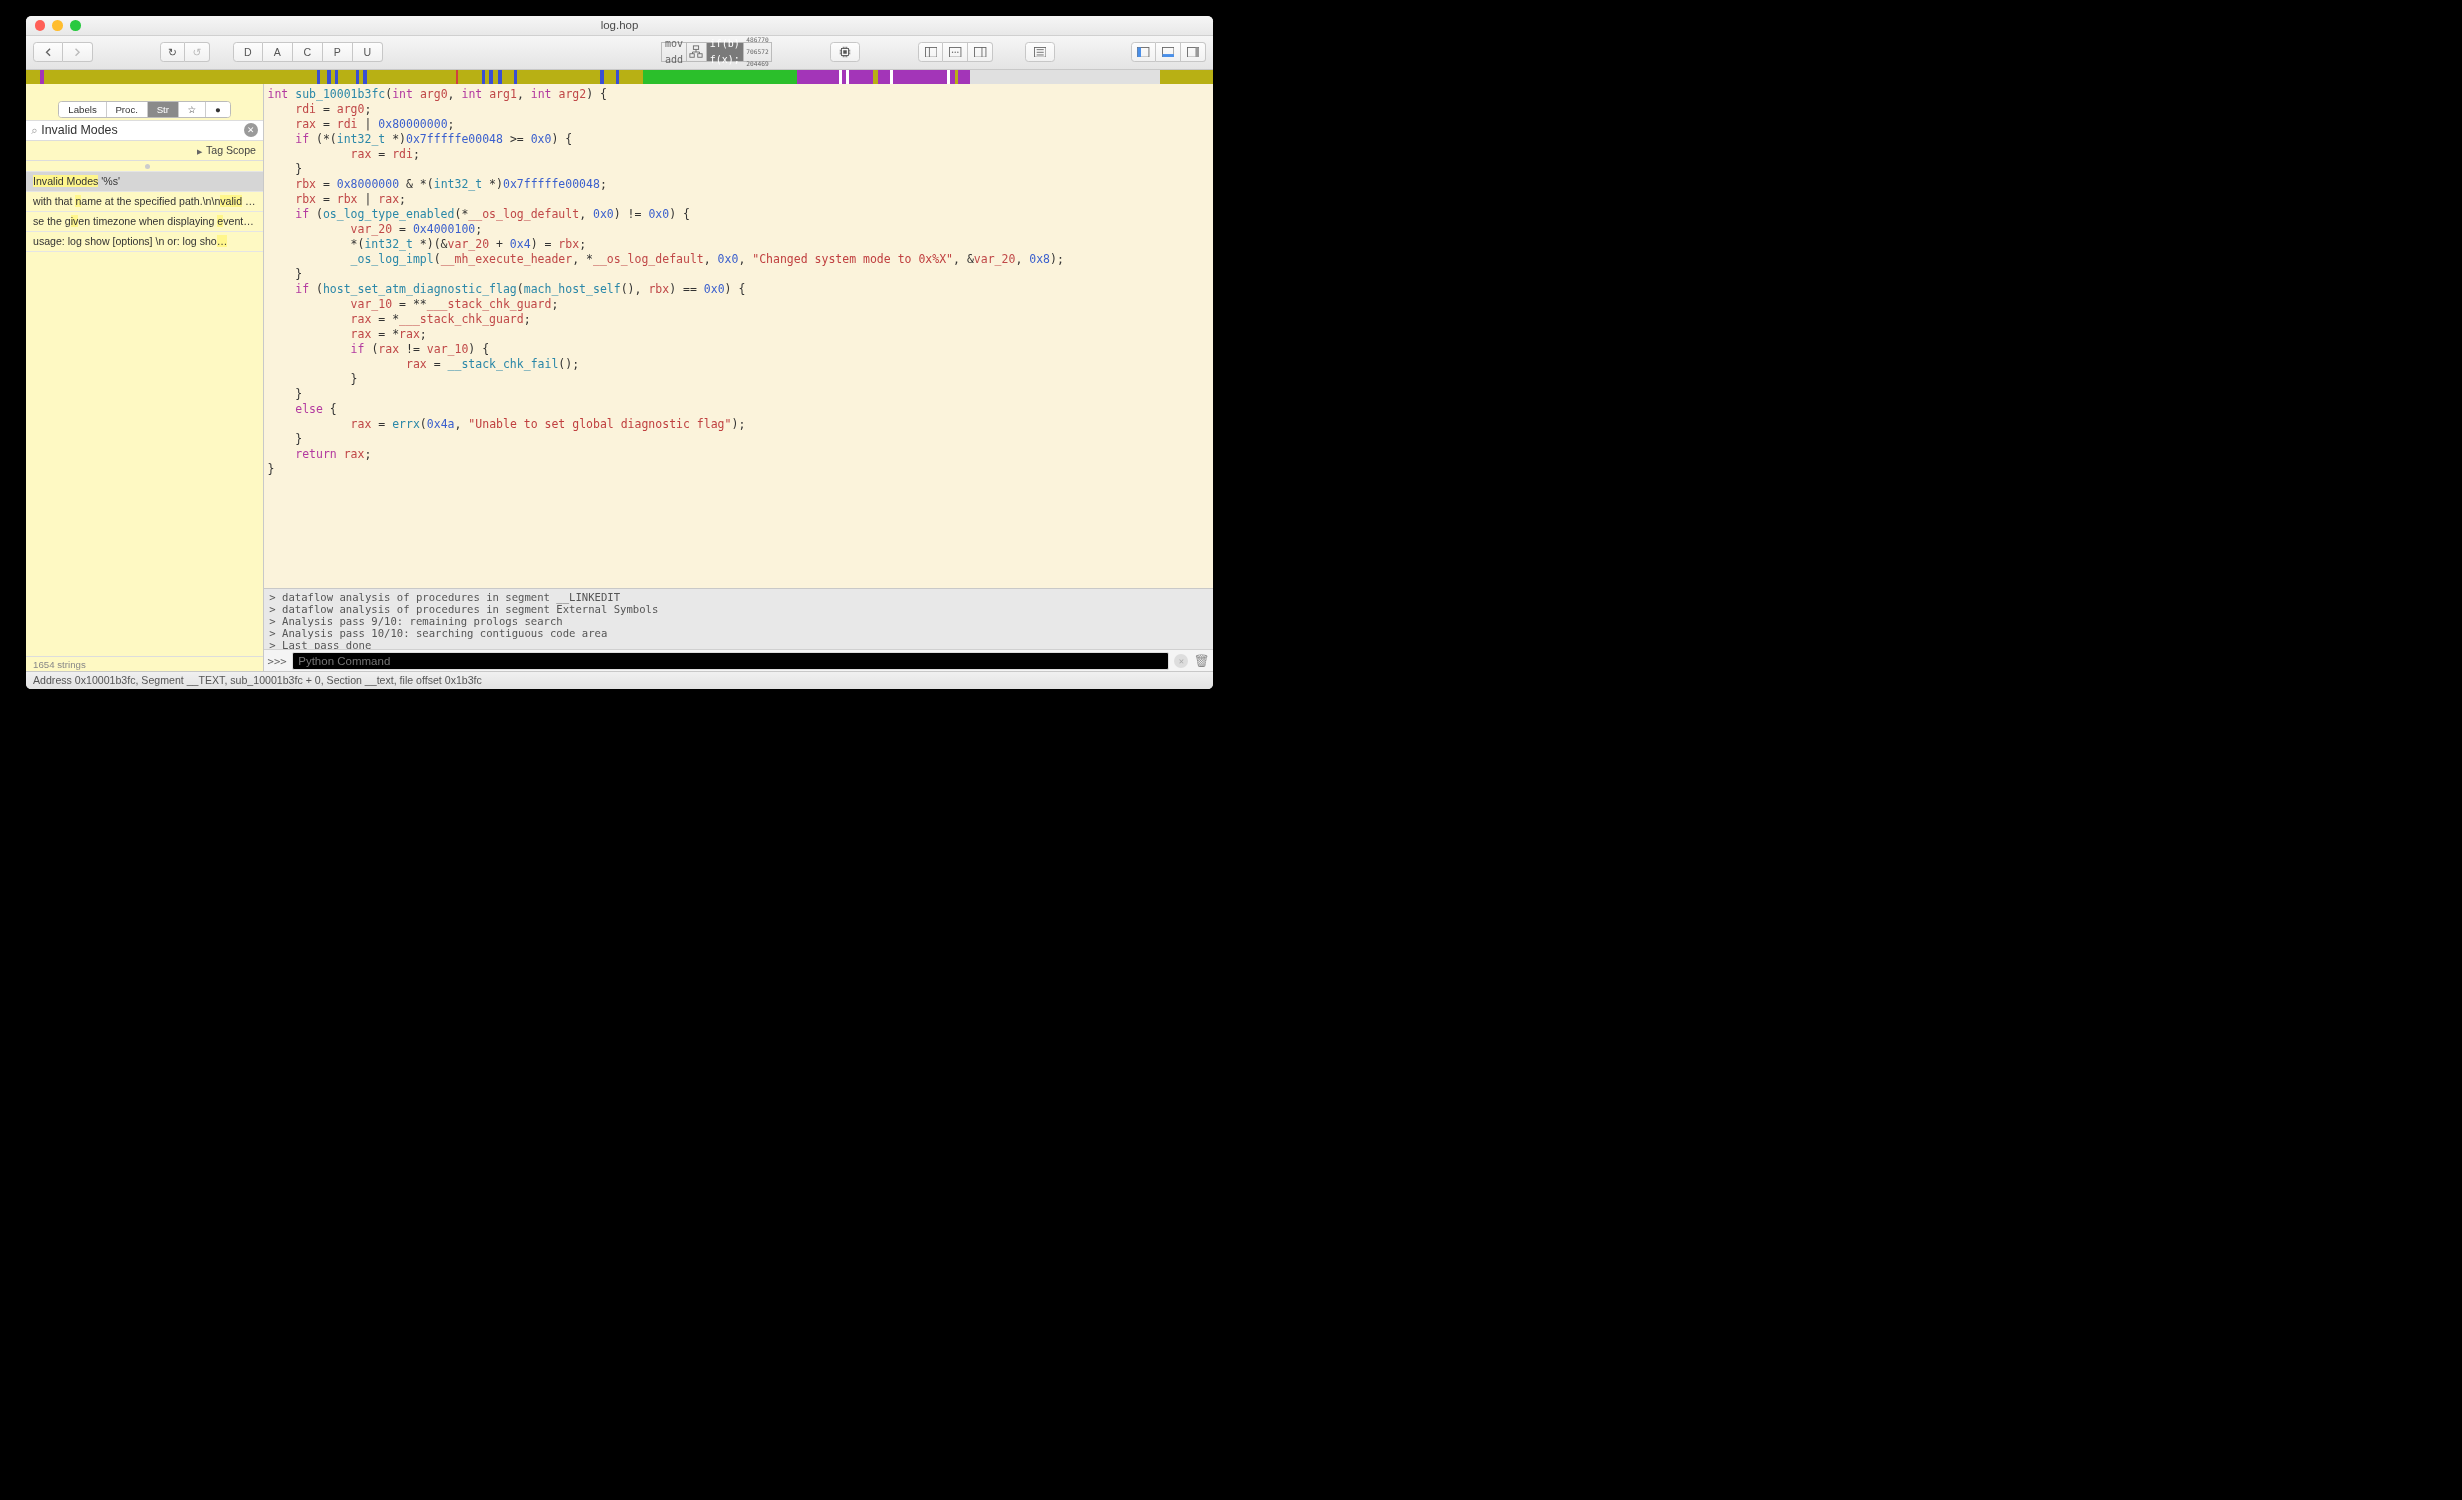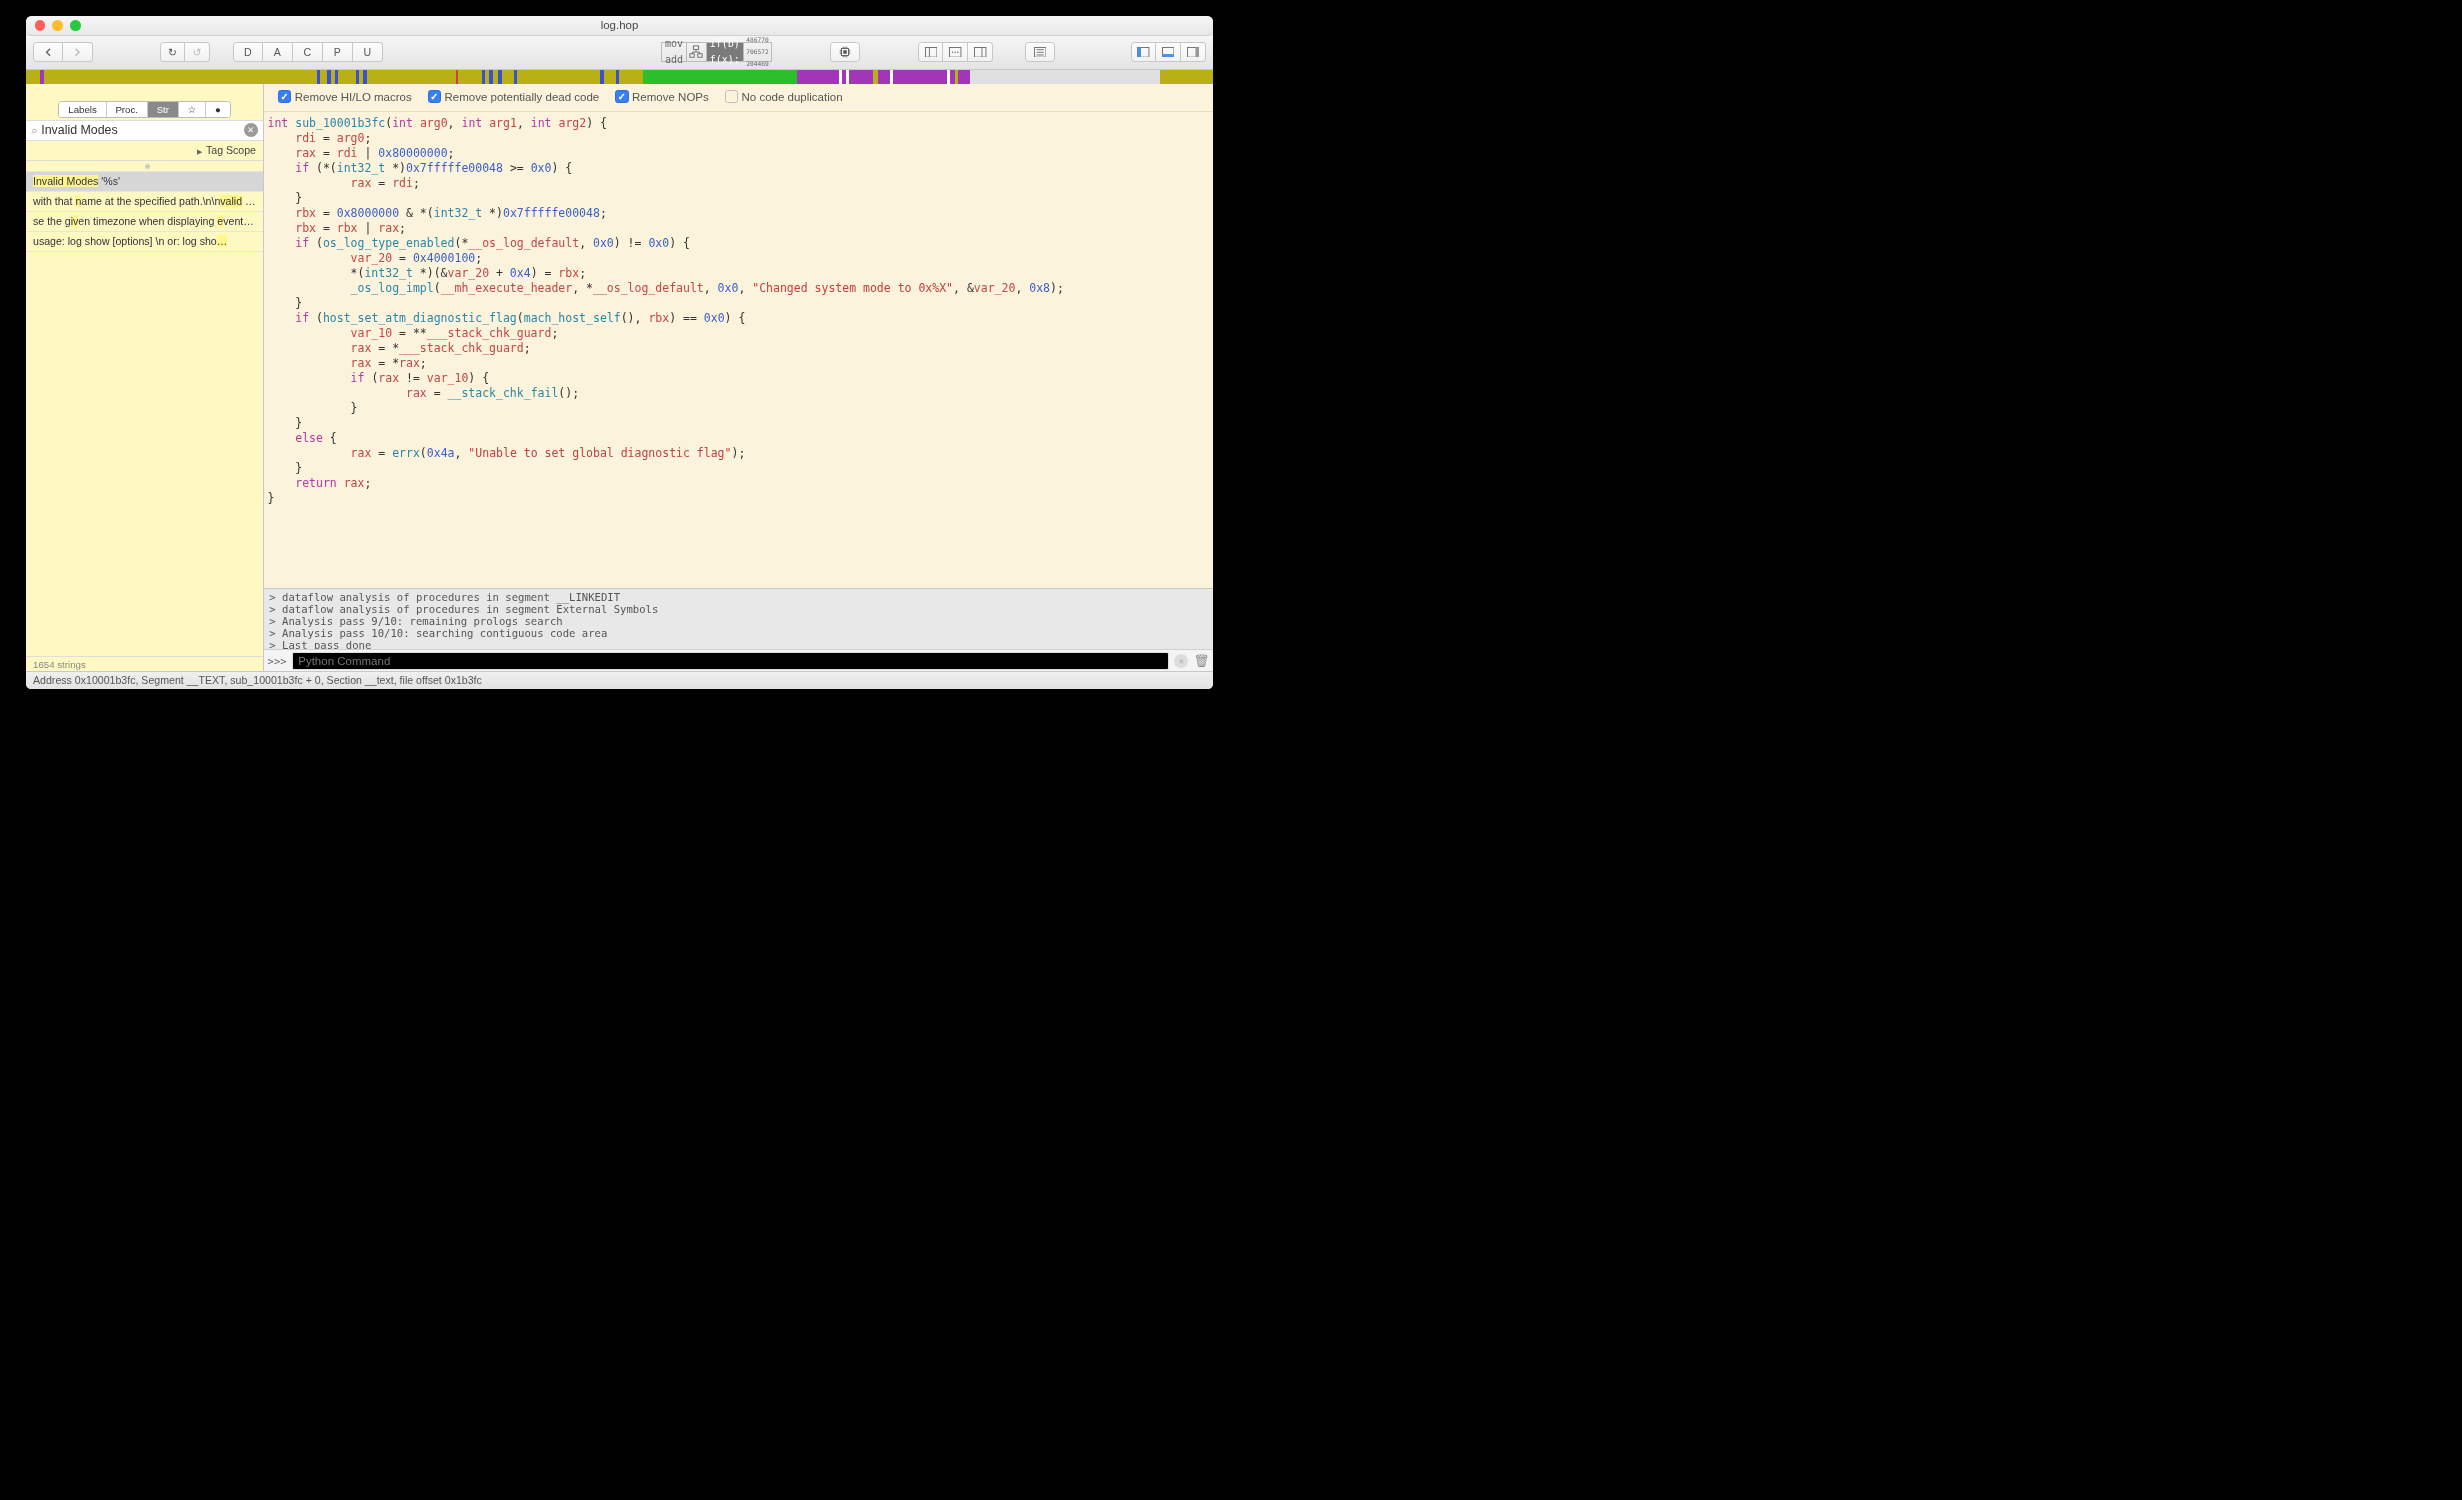--- a/index.html
+++ b/index.html
@@ -1,18 +1,18 @@
 <!DOCTYPE html>
 <html style="font-size:14px"><head>
 <meta charset="utf-8">
 <style>
 * { box-sizing: border-box; margin: 0; padding: 0; }
 body { background: #000; width: 1231px; height: 750px; font-family: -apple-system, "Helvetica Neue", Arial, sans-serif; font-size: 11.5px; color: #333; }
 .window { position: absolute; left: 26px; top: 16px; width: 1187px; height: 673px; background: #ececec; border-radius: 5.3px; box-shadow: 0 8.8px 26.5px rgba(0,0,0,0.5); overflow: hidden; display: flex; flex-direction: column; }
-.titlebar { height: 19.5px; background: linear-gradient(#f6f6f6, #e8e8e8); display: flex; align-items: center; position: relative; border-bottom: 0.9px solid #d0d0d0; border-radius: 6px; }
+.titlebar { height: 19.5px; background: linear-gradient(#f6f6f6, #e8e8e8); display: flex; align-items: center; position: relative; border-bottom: 0.9px solid #d0d0d0; }
 .traffic { display: flex; gap: 7px; padding-left: 8.8px; }
 .dot { width: 10.6px; height: 10.6px; border-radius: 50%; }
 .dot.red { background: #ff5f57; } .dot.yellow { background: #ffbd2e; } .dot.green { background: #28c940; }
 .title { position: absolute; left: 0; right: 0; text-align: center; font-size: 11.5px; color: #4a4a4a; pointer-events: none; }
 .toolbar { height: 34px; background: linear-gradient(#f6f6f6, #e4e4e4); border-bottom: 0.9px solid #c8c8c8; display: flex; align-items: center; padding: 0 7px; gap: 7px; }
 .btn-group { display: flex; }
 .tbtn { height: 19.5px; min-width: 25px; background: linear-gradient(#fdfdfd, #f1f1f1); border: 0.9px solid #c7c7c7; display: flex; align-items: center; justify-content: center; font-size: 10.6px; color: #555; cursor: default; }
 .tbtn:first-child { border-radius: 3.5px 0 0 3.5px; }
 .tbtn:last-child { border-radius: 0 3.5px 3.5px 0; }
 .tbtn:only-child { border-radius: 3.5px; }
@@ -262,26 +262,20 @@
       <div class="results" id="results">
           <div class="result sel"><span class="hl">Invalid Modes</span> '%s'</div>
           <div class="result">with that <span class="hl">n</span>ame at the specified path.\n\n<span class="hl">valid</span> time f…</div>
           <div class="result">se the g<span class="hl">iv</span>en timezone when displaying <span class="hl">e</span>vent timest…</div>
           <div class="result">usage: log show [options] <archive>\n   or: log sho<span class="hl">…</span></archive></div>
         </div>
       <div class="sidebar-status">1654 strings</div>
     </div>
 
     <div class="main">
-      <div class="options-bar">
-        <label><span class="chk on"></span><span>Remove HI/LO macros</span></label>
-        <label><span class="chk on"></span><span>Remove potentially dead code</span></label>
-        <label><span class="chk on"></span><span>Remove NOPs</span></label>
-        <label><span class="chk"></span><span>No code duplication</span></label>
-      </div>
       <div class="code-area" id="code-area"><span class="kw">int</span> <span class="fn">sub_10001b3fc</span>(<span class="kw">int</span> <span class="reg">arg0</span>, <span class="kw">int</span> <span class="reg">arg1</span>, <span class="kw">int</span> <span class="reg">arg2</span>) {
     <span class="reg">rdi</span> = <span class="reg">arg0</span>;
     <span class="reg">rax</span> = <span class="reg">rdi</span> | <span class="num">0x80000000</span>;
     <span class="kw">if</span> (*(<span class="ty">int32_t</span> *)<span class="num">0x7fffffe00048</span> &gt;= <span class="num">0x0</span>) {
             <span class="reg">rax</span> = <span class="reg">rdi</span>;
     }
     <span class="reg">rbx</span> = <span class="num">0x8000000</span> &amp; *(<span class="ty">int32_t</span> *)<span class="num">0x7fffffe00048</span>;
     <span class="reg">rbx</span> = <span class="reg">rbx</span> | <span class="reg">rax</span>;
     <span class="kw">if</span> (<span class="fn">os_log_type_enabled</span>(*<span class="reg">__os_log_default</span>, <span class="num">0x0</span>) != <span class="num">0x0</span>) {
             <span class="reg">var_20</span> = <span class="num">0x4000100</span>;

